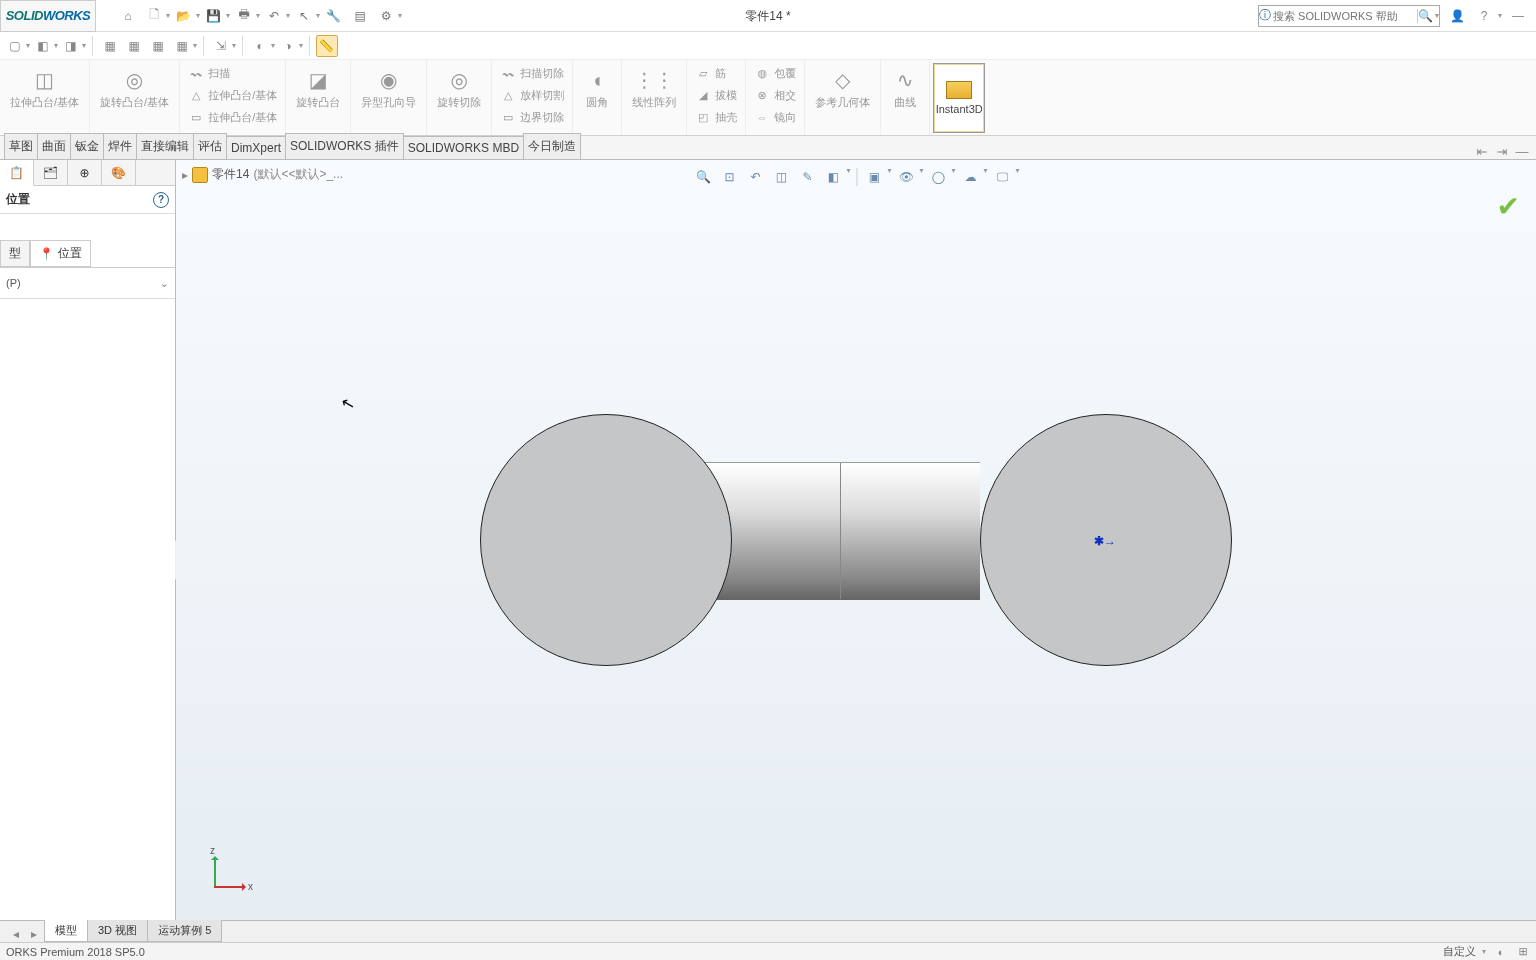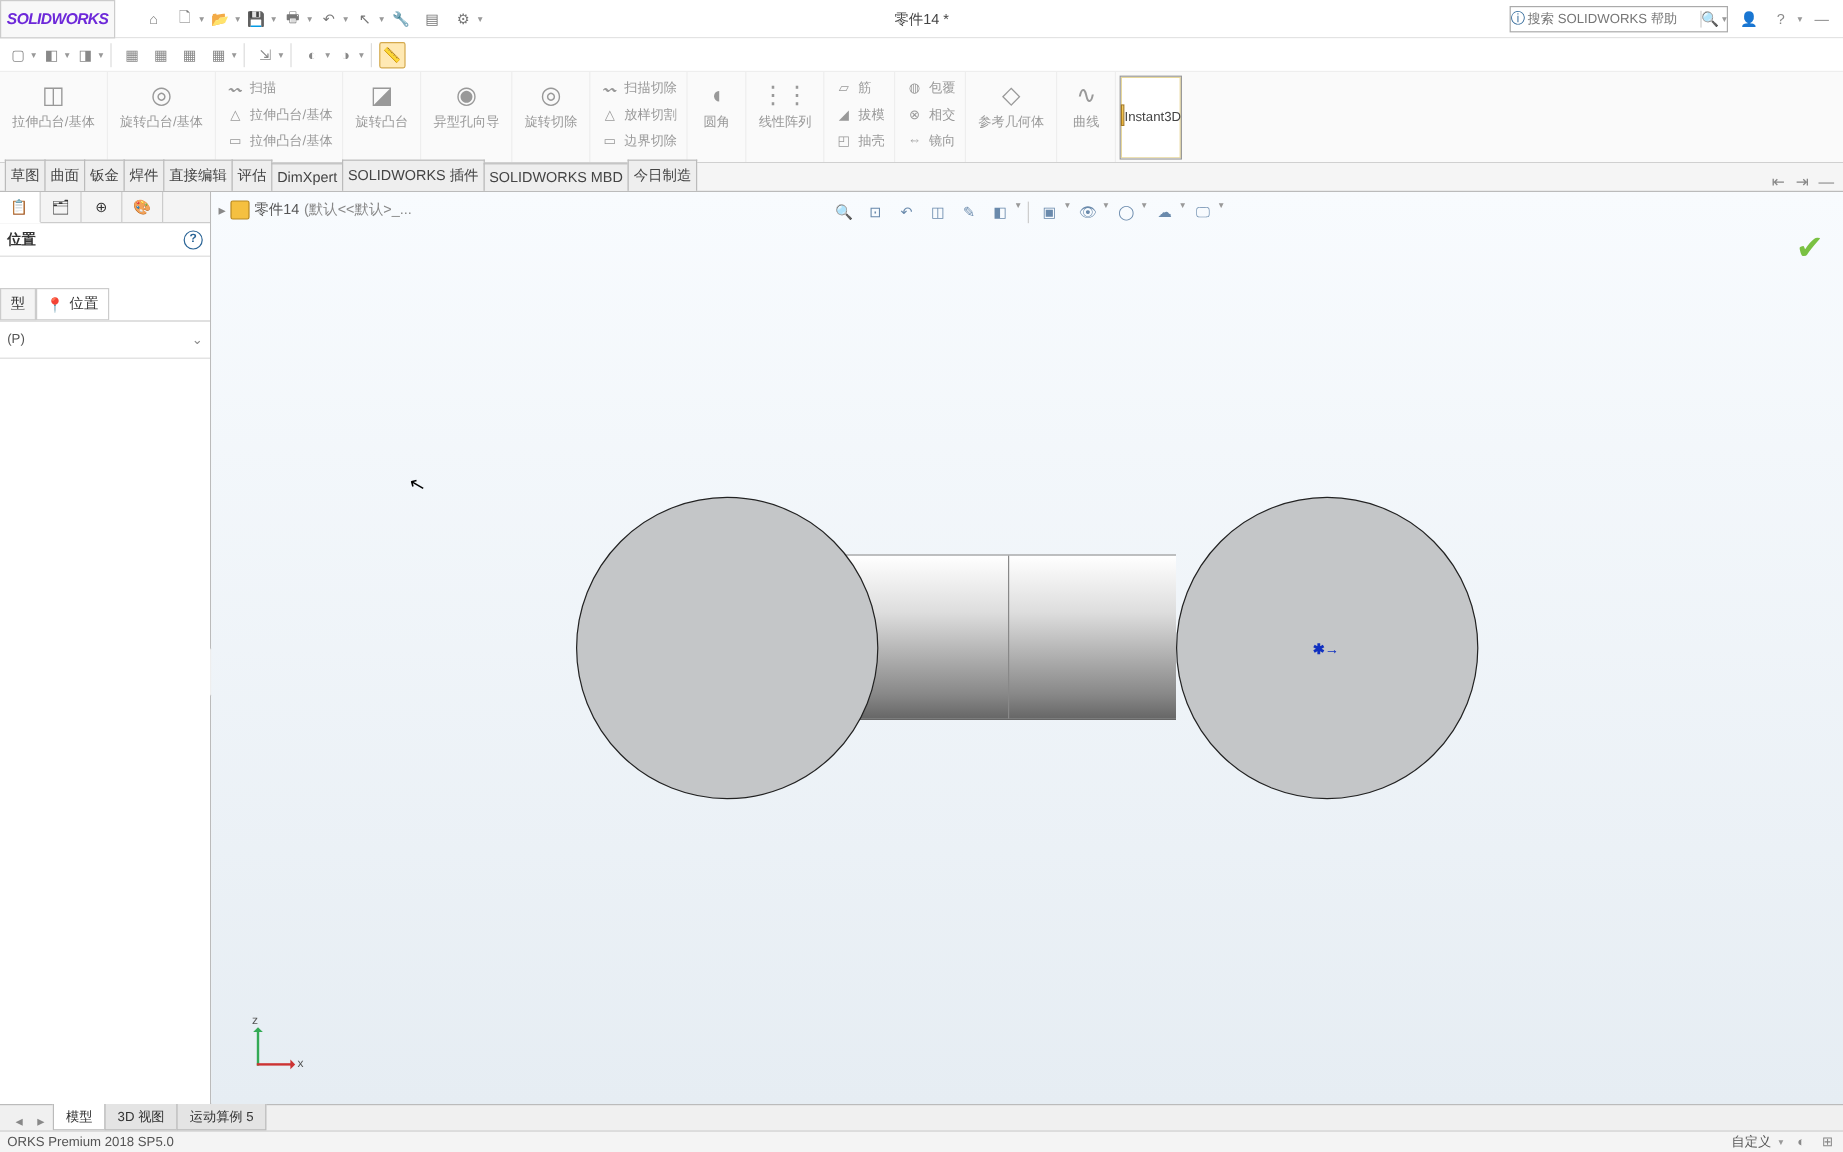--- a/index.html
+++ b/index.html
@@ -1,21 +1,21 @@
 <!DOCTYPE html>
 <html><head>
 <meta charset="utf-8">
 <style>
 * { margin: 0; padding: 0; box-sizing: border-box; font-family: "Microsoft YaHei", Arial, sans-serif; }
 body { width: 1536px; height: 960px; background: #fff; overflow: hidden; font-size: 12px; color: #333; }
 
 
 .menubar { height: 32px; background: #fff; display: flex; align-items: center; border-bottom: 1px solid #ddd; }
 .logo { width: 96px; height: 32px; display: flex; align-items: center; justify-content: center; font-weight: bold; font-style: italic; font-size: 13px; letter-spacing: -0.5px; border: 1px solid #ccc; background: #f8f8f8; }
-.logo .s1 { color: #6d28d9; } .logo .s2 { color: #6d28d9; }
+.logo .s1 { color: #0f766e; } .logo .s2 { color: #0369a1; }
 .menus { display: flex; align-items: center; height: 100%; }
 .menu-item { padding: 0 10px; height: 100%; display: flex; align-items: center; cursor: pointer; font-size: 12px; }
 .pin-icon { width: 16px; height: 16px; margin-left: 6px; display:inline-flex; align-items:center; justify-content:center; color:#2a6496; }
 .quick { display: flex; align-items: center; margin-left: 20px; gap: 2px; }
 .qbtn { width: 24px; height: 24px; display: flex; align-items: center; justify-content: center; color: #777; border-radius:2px; cursor:pointer; }
 .dd { font-size: 8px; color:#999; margin-left:-2px; }
 .doc-title { margin-left: auto; margin-right: auto; position: absolute; left: 50%; transform: translateX(-50%); top: 8px; font-size: 12px; color:#444; }
 .search-box { margin-left: auto; display: flex; align-items: center; border: 1px solid #aaa; height: 22px; width: 182px; background: #fff; }
 .search-box .sicon { width: 20px; display:flex; align-items:center; justify-content:center; color:#2a6496; }
 .search-box input { border: none; outline: none; flex: 1; font-size: 11px; color: #888; padding: 0 2px; background:transparent; }
@@ -29,21 +29,21 @@
 .t2sep { width:1px; height:20px; background:#ddd; margin:0 4px; }
 .t2btn.active { background:#ffe9b3; border:1px solid #d4a94c; }
 
 
 .ribbon { height: 76px; background: #fafafa; display: flex; align-items: stretch; border-bottom: 1px solid #d0d0d0; }
 .rgroup { display: flex; flex-direction: column; align-items: center; justify-content: flex-start; padding: 2px 4px; border-right: 1px solid #eee; }
 .rbtn-lg { display:flex; flex-direction:column; align-items:center; gap:2px; padding:4px 6px; font-size:11px; color:#999; text-align:center; line-height:1.1; cursor:default; }
 .rbtn-lg .ri { width:28px; height:28px; display:flex; align-items:center; justify-content:center; font-size:20px; }
 .rbtn-sm { display:flex; align-items:center; gap:4px; padding:2px 4px; font-size:11px; color:#999; height:22px; cursor:default; }
 .rbtn-sm .ri { width:16px; height:16px; display:flex; align-items:center; justify-content:center; }
-.instant3d { background:#fff; border:1px solid #999; display:flex; flex-direction:row; align-items:center; justify-content:center; width:52px; height:70px; margin:3px; font-size:11px; color:#444; box-shadow: inset 0 0 0 1px #e8d89a; }
+.instant3d { background:#fff; border:1px solid #999; display:flex; flex-direction:column; align-items:center; justify-content:center; width:52px; height:70px; margin:3px; font-size:11px; color:#444; box-shadow: inset 0 0 0 1px #e8d89a; }
 .instant3d .ri { width:26px; height:18px; background:linear-gradient(#f5d060,#e8b030); border:1px solid #a87a20; margin-bottom:4px; }
 
 
 .tabs { height: 24px; display: flex; align-items: flex-end; background: #f5f5f5; border-bottom: 1px solid #bbb; padding-left:4px; }
 .tab { padding: 4px 4px; font-size: 12px; border: 1px solid #bbb; border-bottom: none; background: #eee; margin-right: -1px; cursor:pointer; color:#444; }
 .tabs-right { margin-left:auto; display:flex; align-items:center; gap:4px; padding-right:6px; }
 .tr-icon { width:16px; height:16px; display:flex; align-items:center; justify-content:center; color:#888; cursor:pointer; font-size:13px; }
 
 
 .main { display: flex; height: calc(100% - 32px - 28px - 76px - 24px - 22px - 18px); }

